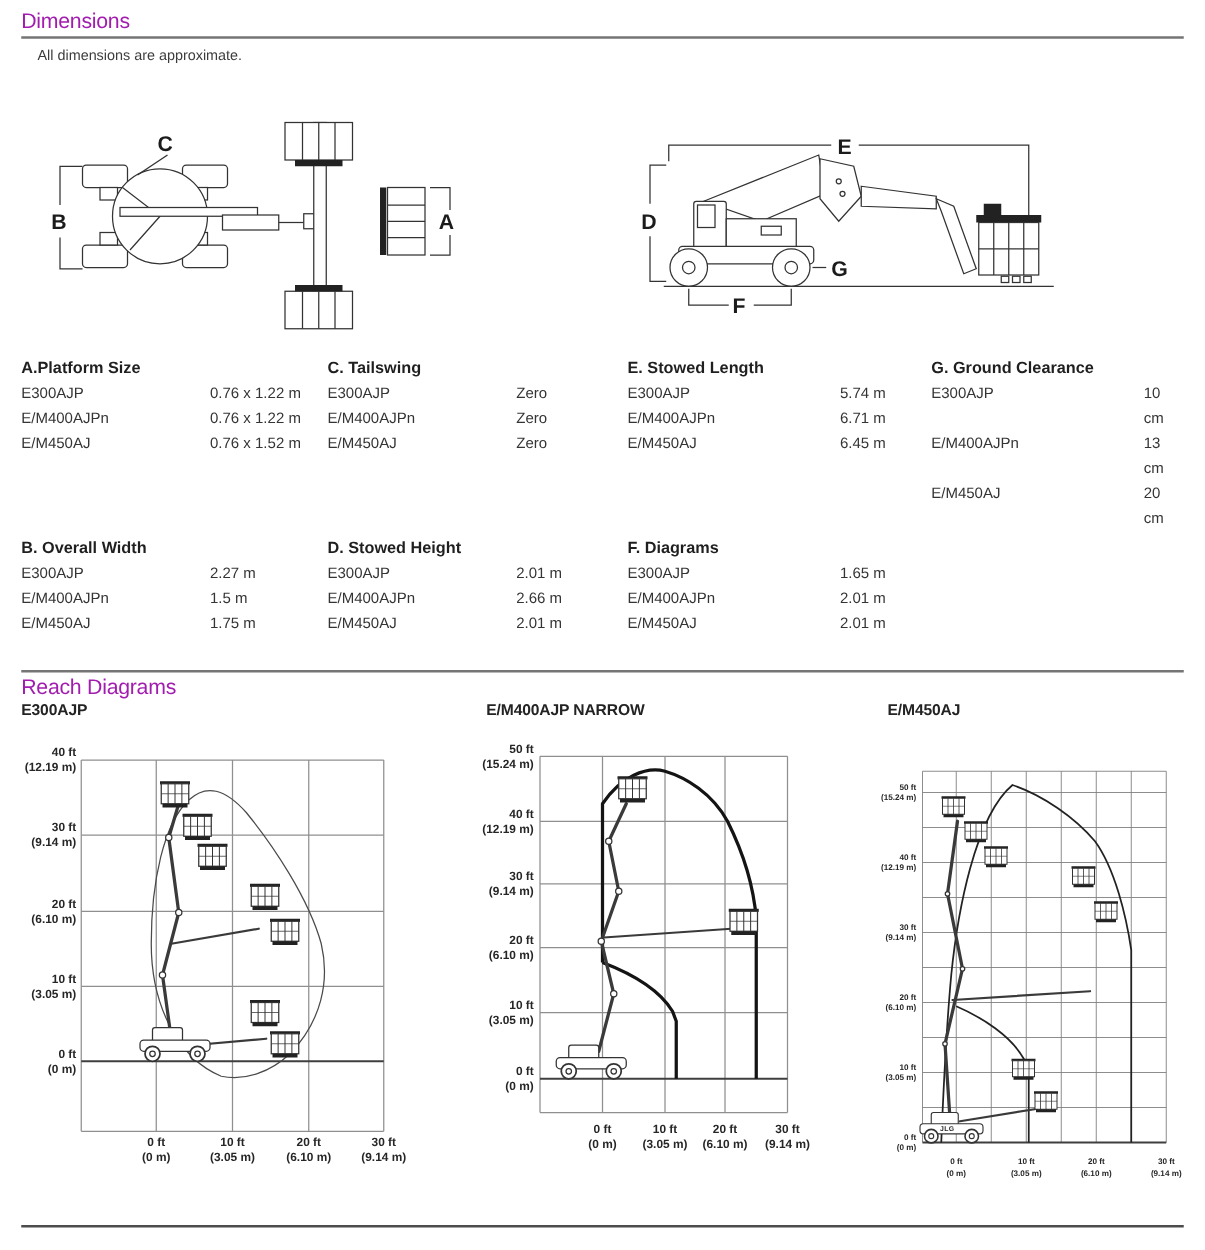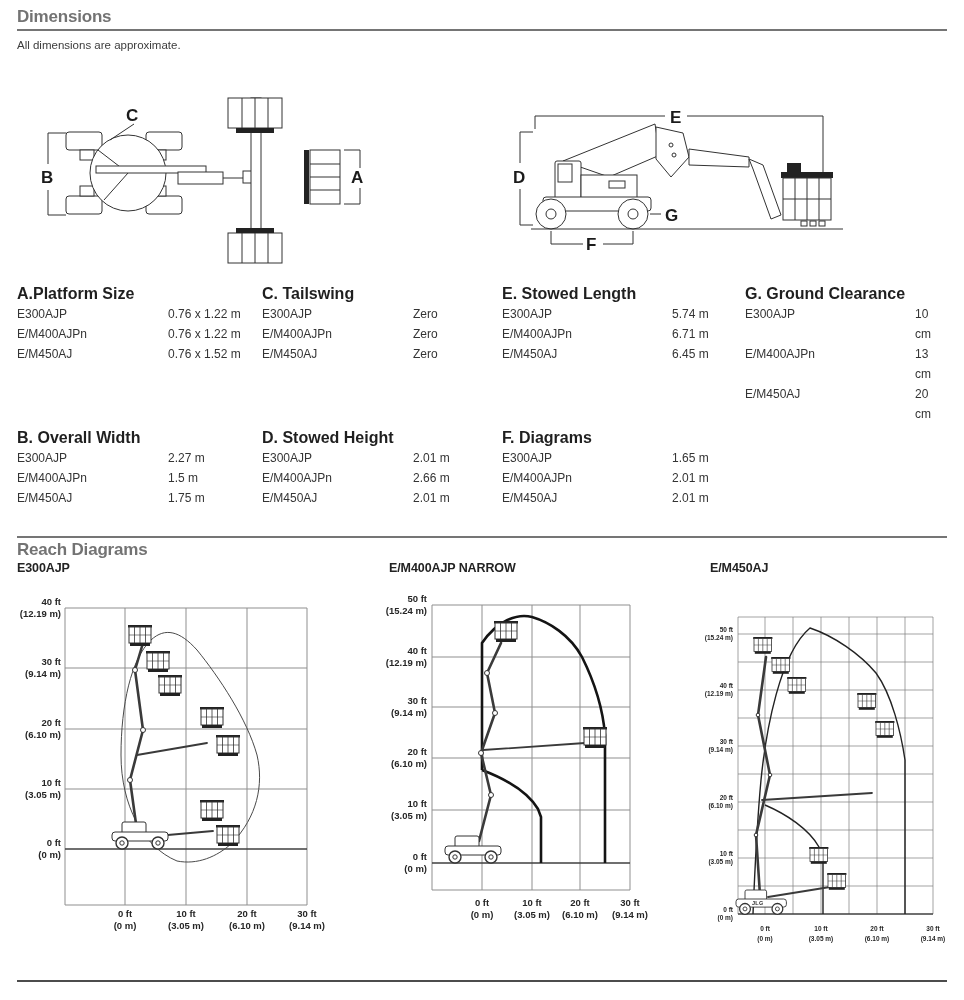--- a/index.html
+++ b/index.html
@@ -1,24 +1,24 @@
 <!DOCTYPE html>
 <html><head>
 <meta charset="utf-8">
 <style>
   html,body{margin:0;padding:0;background:#ffffff;}
   body{width:964px;height:1000px;position:relative;font-family:"Liberation Sans",sans-serif;color:#2e2e2e;overflow:hidden;}
   .abs{position:absolute;}
-  .h1{font-size:17px;font-weight:bold;color:#737373;letter-spacing:-0.2px;}
+  .h1{font-size:17px;font-weight:normal;color:#a21caf;letter-spacing:-0.2px;}
   .rule{height:2px;background:#757575;}
   .rule-dark{height:2px;background:#4c4c4c;}
   .note{font-size:11.5px;color:#3c3c3c;}
   
   .specs{left:17px;top:286px;width:930px;display:grid;grid-template-columns:245px 240px 243px 1fr;row-gap:6px;}
-  .spec h3{margin:0 0 3px 0;font-size:16px;line-height:15px;font-weight:bold;color:#1f1f1f;}
+  .spec h3{margin:0 0 3px 0;font-size:13px;line-height:15px;font-weight:bold;color:#1f1f1f;}
   .spec .row{display:flex;font-size:12px;line-height:20px;color:#343434;}
   .spec .model{width:151px;flex:0 0 auto;}
   .spec.g-wide .model{width:170px;}
   
   .dia-title{font-size:12.5px;font-weight:bold;color:#232323;letter-spacing:-0.1px;}
   svg{display:block;overflow:visible;}
   svg text{font-family:"Liberation Sans",sans-serif;}
   .dimletter{font-size:17px;font-weight:bold;fill:#1b1b1b;}
   .tick{font-size:9.5px;font-weight:bold;fill:#262626;}
   .tick3{font-size:6.5px;font-weight:bold;fill:#262626;}
@@ -55,21 +55,21 @@
       <circle cx="10" cy="21" r="6" fill="#fff" stroke="#333" stroke-width="1.4"></circle>
       <circle cx="10" cy="21" r="2.2" fill="none" stroke="#333"></circle>
       <circle cx="46" cy="21" r="6" fill="#fff" stroke="#333" stroke-width="1.4"></circle>
       <circle cx="46" cy="21" r="2.2" fill="none" stroke="#333"></circle>
     </g>
   </defs>
 </svg>
 
 <div class="abs h1" style="left:17px;top:7px;">Dimensions</div>
 <div class="abs rule" style="left:17px;width:930px;top:29px;"></div>
-<div class="abs note" style="left:17px;top:39px;">All dimensions are approximate.</div>
+<div class="abs note" style="left:30px;top:39px;">All dimensions are approximate.</div>
 
 <svg class="abs" style="left:38px;top:88px;" width="330" height="186" viewBox="0 0 330 186">
   <g>
     <rect class="art" x="28" y="44" width="36" height="18" rx="3"></rect>
     <rect class="art" x="108" y="44" width="36" height="18" rx="3"></rect>
     <rect class="art" x="28" y="108" width="36" height="18" rx="3"></rect>
     <rect class="art" x="108" y="108" width="36" height="18" rx="3"></rect>
     <rect class="art" x="42" y="62" width="14" height="10"></rect>
     <rect class="art" x="42" y="98" width="14" height="10"></rect>
     <rect class="art" x="114" y="62" width="14" height="10"></rect>

